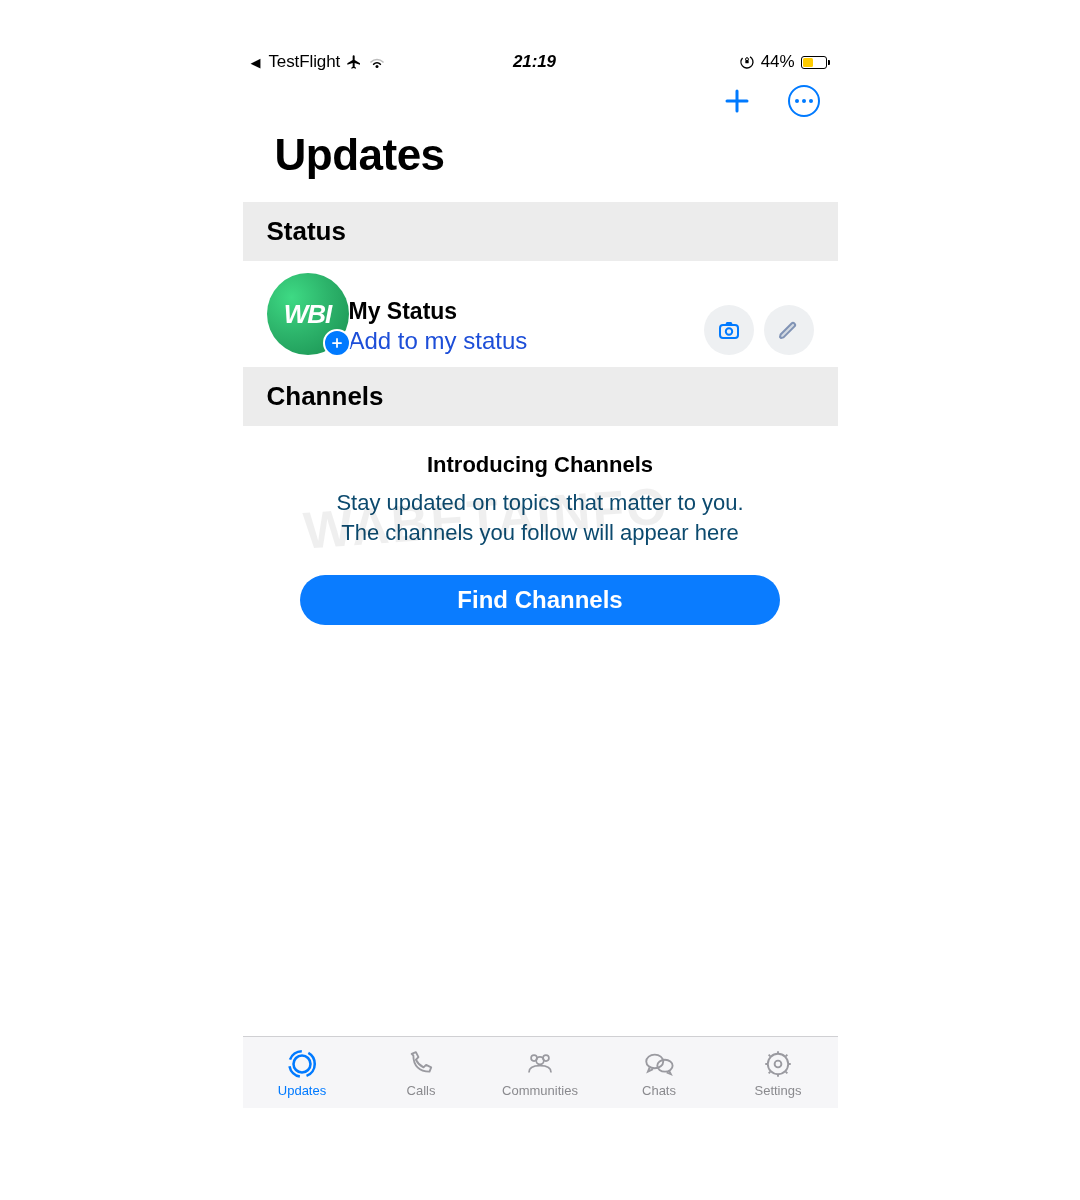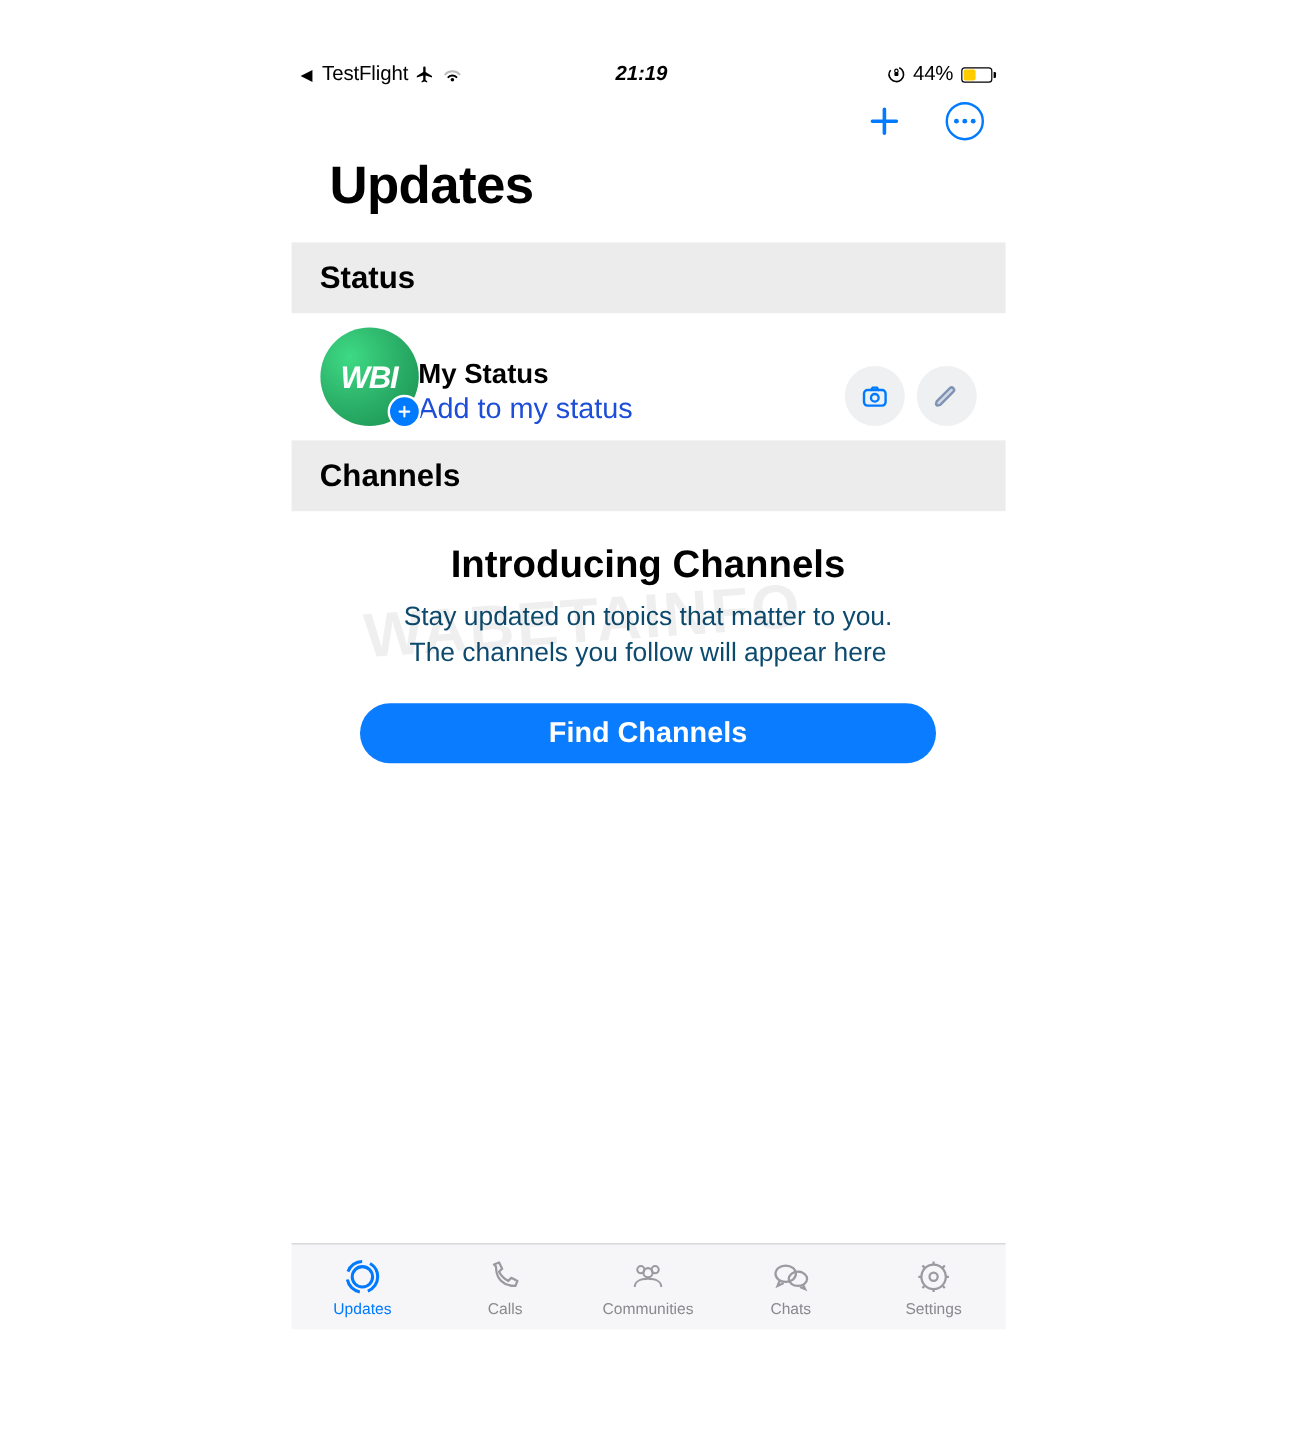--- a/index.html
+++ b/index.html
@@ -54,21 +54,21 @@
   .avatar-plus svg { width:14px; height:14px; }
   .status-text { flex:1; }
   .status-title { font-size:23px; font-weight:700; }
   .status-sub { font-size:24px; color:#1d4ed8; margin-top:2px;}
   .round-btn { width:50px; height:50px; border-radius:50%; background:#eef0f2; display:flex; align-items:center; justify-content:center; cursor:pointer; }
   .round-btn + .round-btn { margin-left:10px; }
   .round-btn svg { width:24px; height:24px; }
 
   
   .channels-content { text-align:center; padding: 24px 34px 0;}
-  .ch-title { font-size:32px; font-weight:700; margin-top: 2px; margin-bottom:10px; }
+  .ch-title { font-size:22px; font-weight:700; margin-top: 2px; margin-bottom:10px; }
   .ch-body { font-size:22px; line-height:1.35; color:#0c4a6e; }
   .find-btn { margin: 28px auto 0; width: 480px; height:50px; background:#0a7cff; color:#fff; font-size:24px; font-weight:700; border:none; border-radius:33px; display:flex; align-items:center; justify-content:center; cursor:pointer; }
 
   .spacer { flex:1; }
 
   
   .tabbar { height:72px; border-top:1px solid #d0d0d3; background:#f6f6f8; display:flex; }
   .tab { flex:1; display:flex; flex-direction:column; align-items:center; justify-content:center; gap:2px; cursor:pointer;}
   .tab svg { width:36px; height:34px; }
   .tab-label { font-size:13px; font-weight:500; color:#8a8a8e; }

